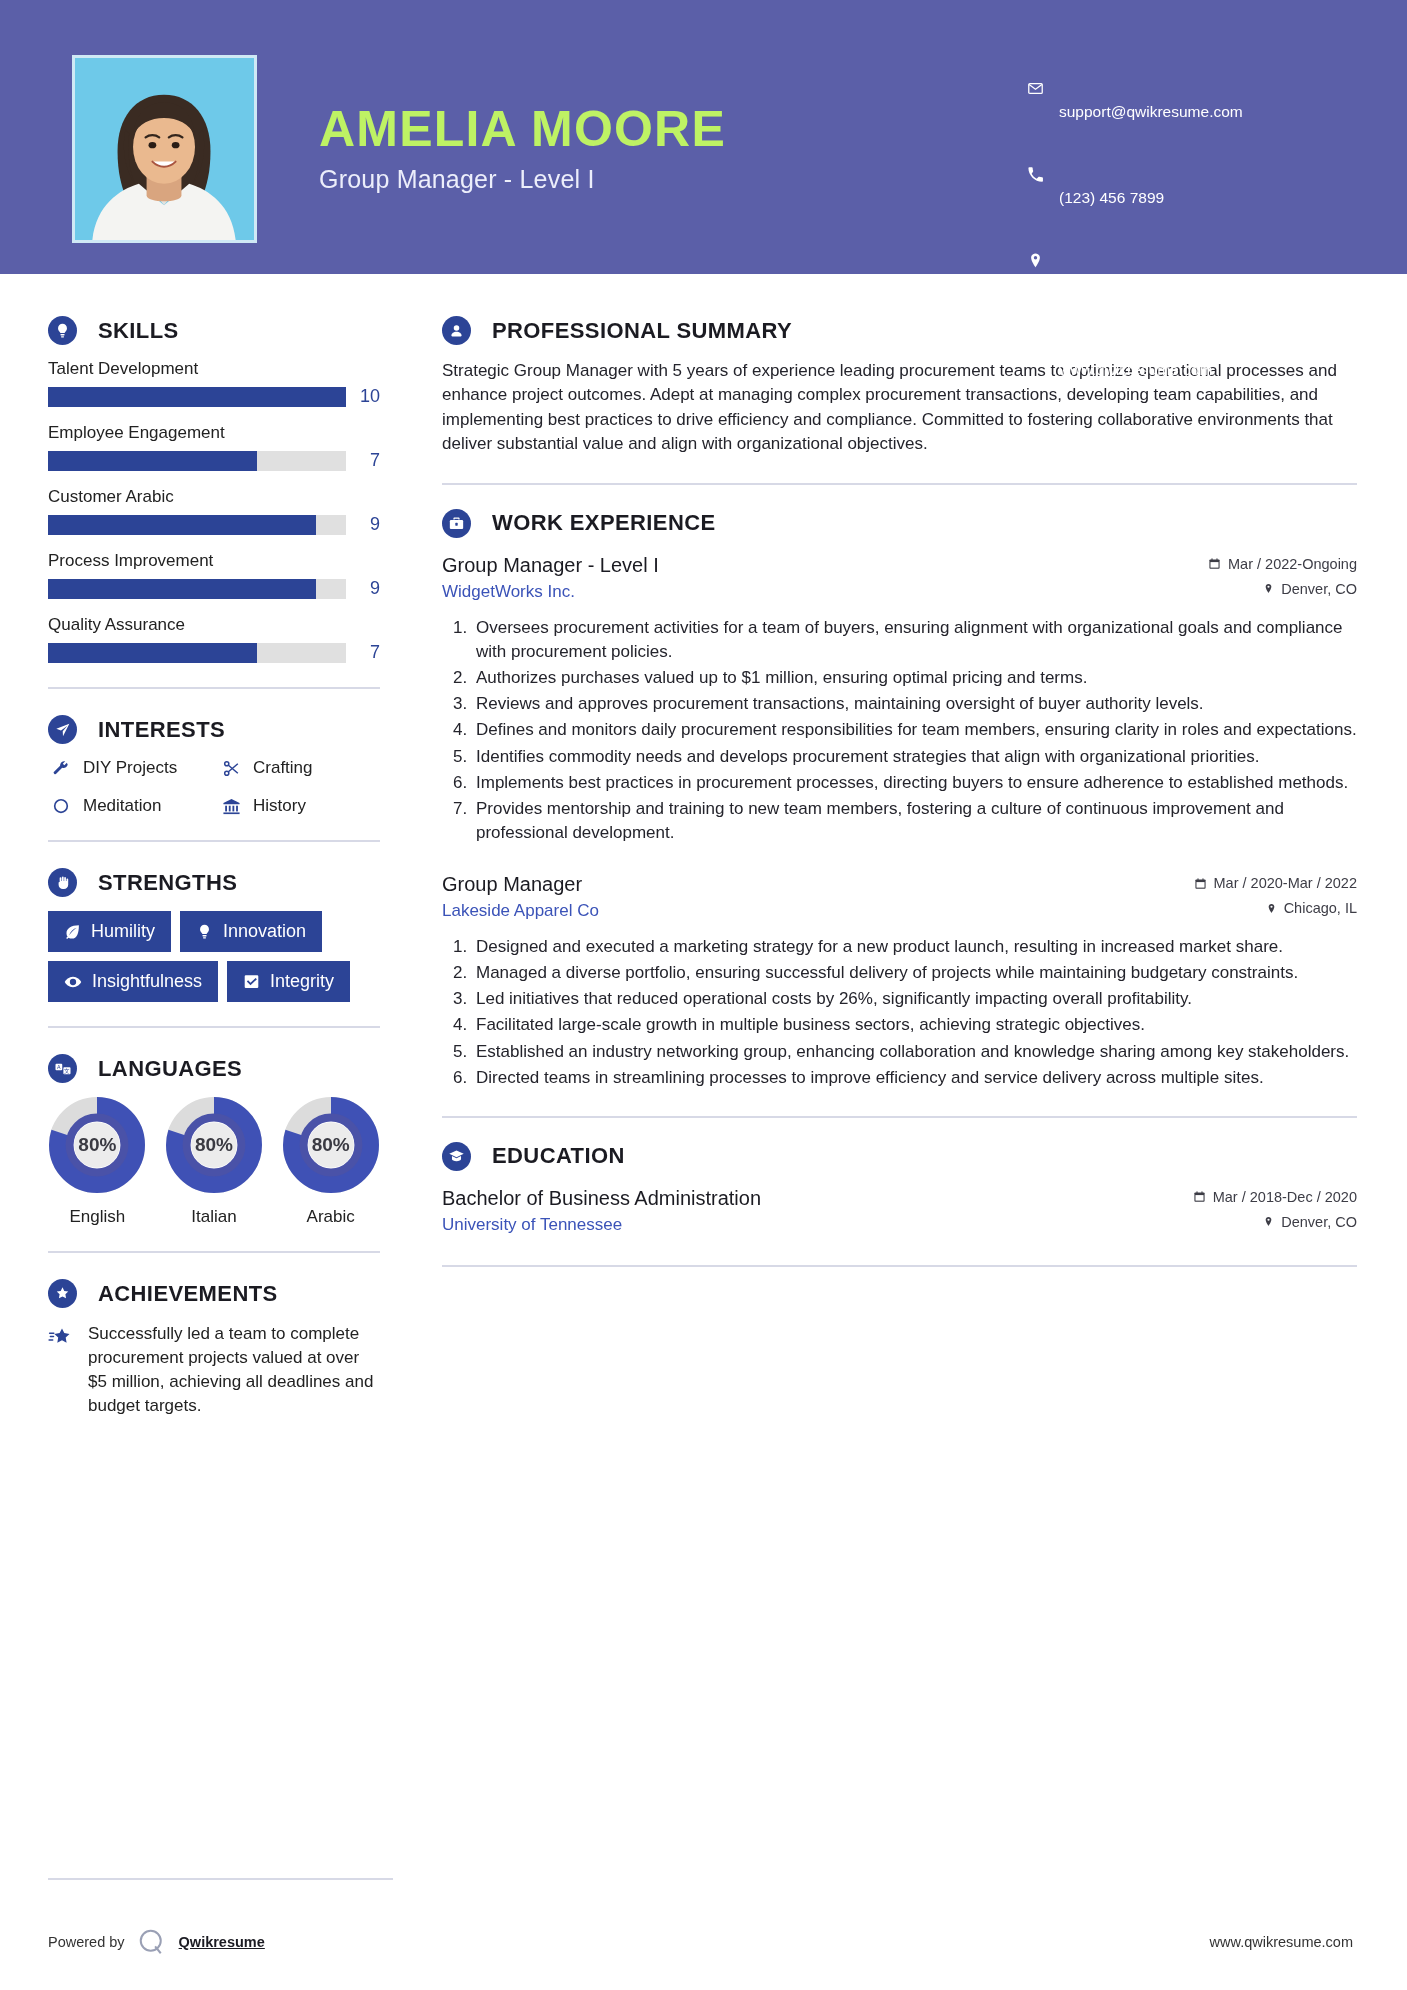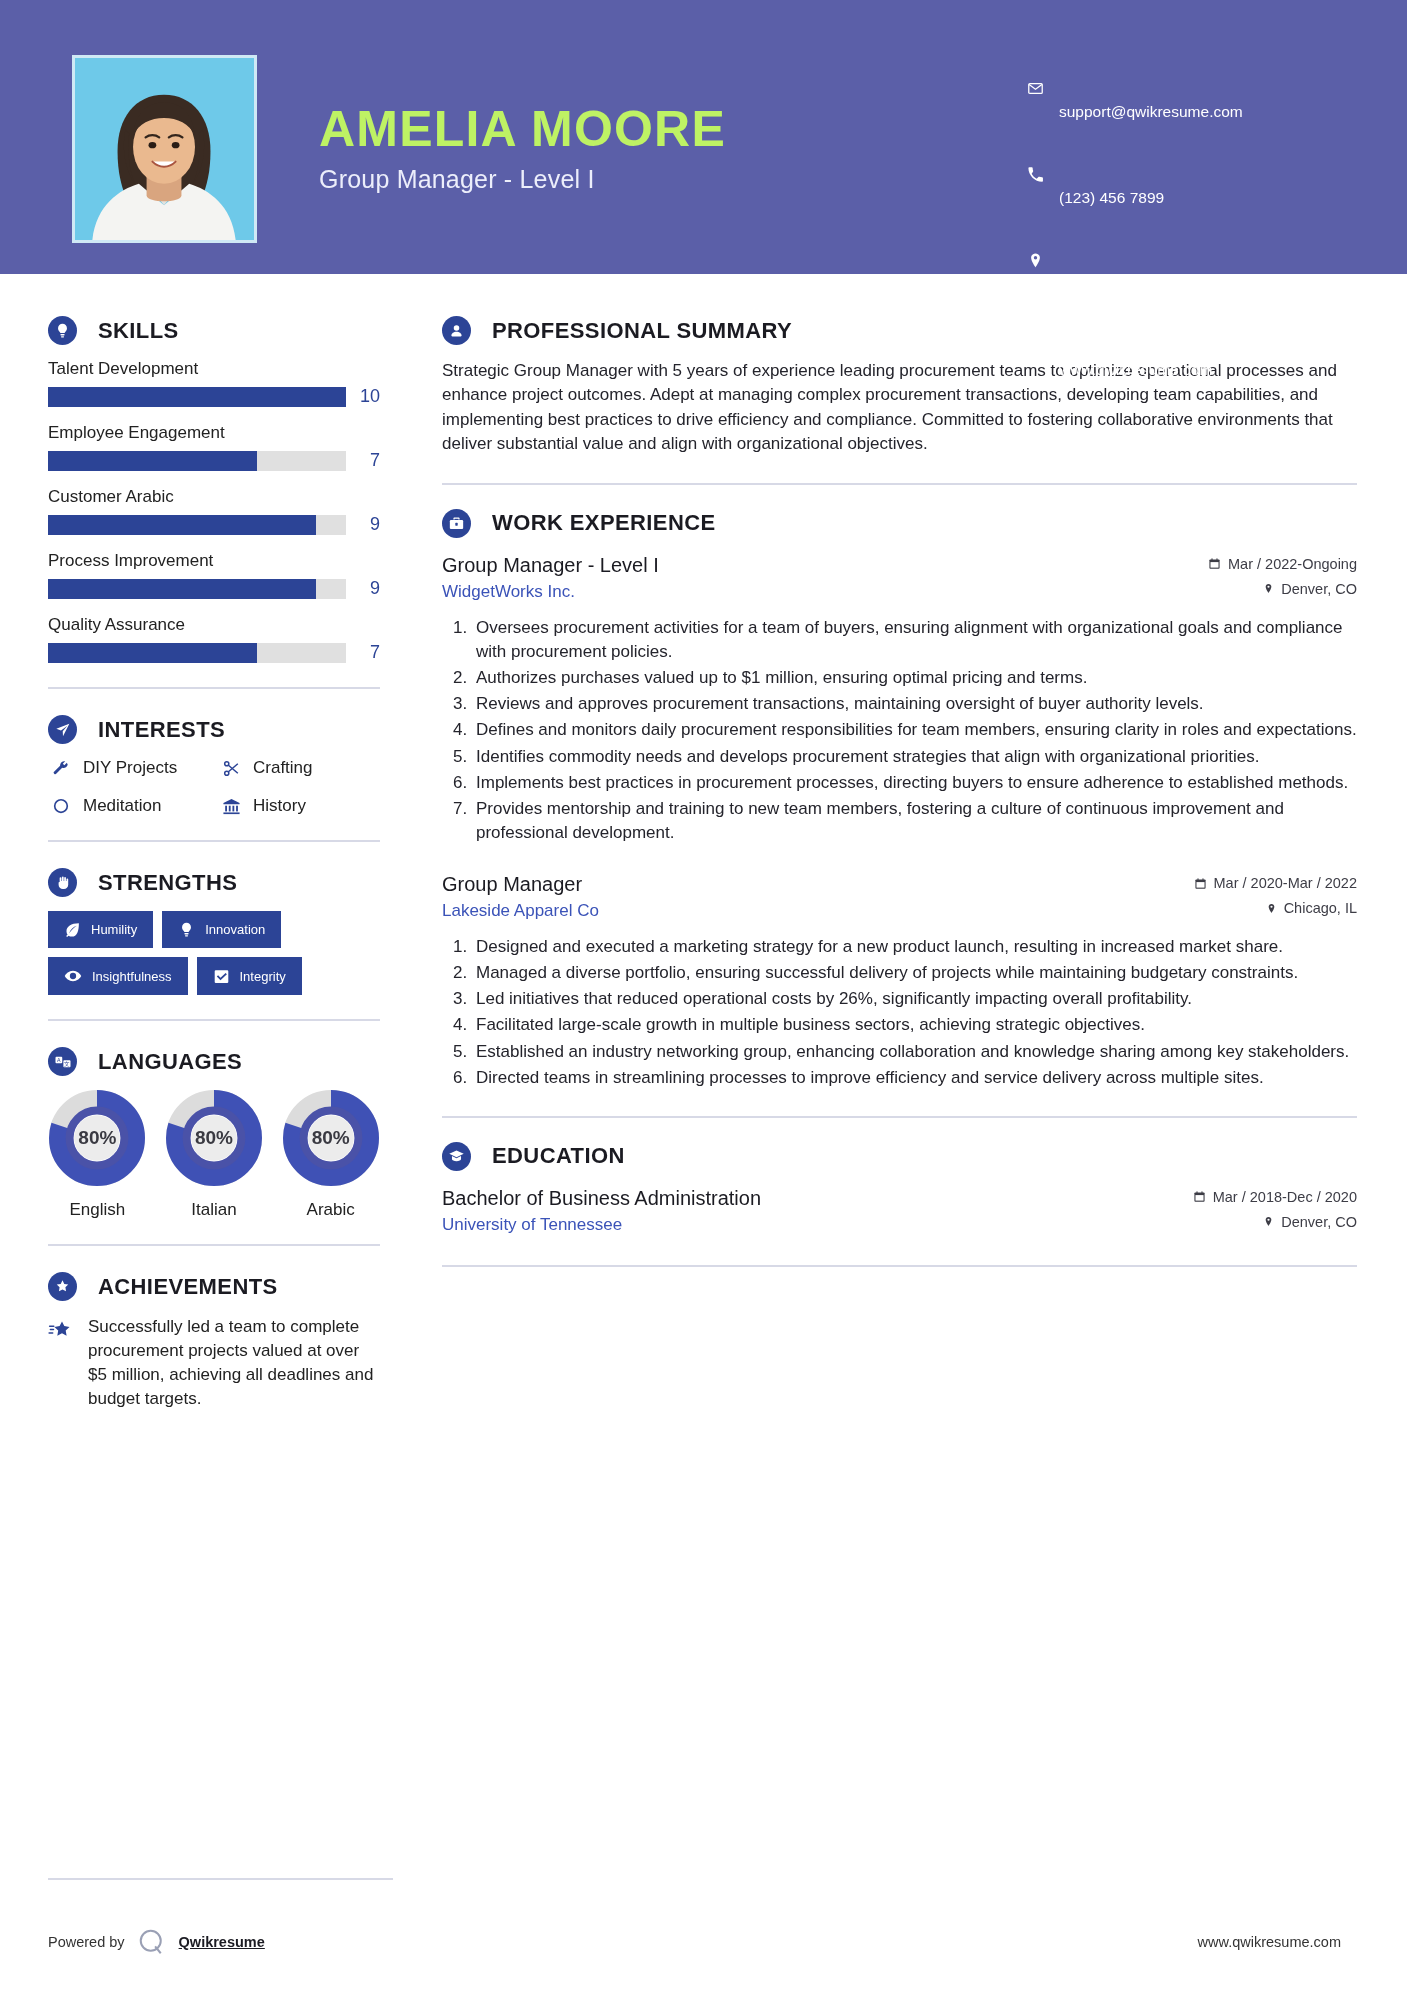--- a/index.html
+++ b/index.html
@@ -138,21 +138,21 @@
     color:#2c4496;
   }
   .interest .itext{margin-left:9px;}
 
   
   .chips{ display:flex; flex-wrap:wrap; gap:9px; margin-top:6px; }
   .chip{
     background:#2c4496;color:#fff;
     padding:10px 16px;
     display:flex;align-items:center;
-    font-size:13px;
+    font-size:18px;
   }
   .chip .chi{ display:flex;align-items:center;margin-right:10px; }
 
   
   .langs{ display:flex; gap:18px; margin-top:12px; }
   .lang{ flex:1 1 0; text-align:center; }
   .donut-wrap{ position:relative; width:96px;height:96px;margin:0 auto; }
   .donut{ width:96px;height:96px; }
   .donut-label{
     position:absolute; inset:0;
@@ -161,21 +161,21 @@
   }
   .lang-name{ margin-top:14px; font-size:17px; color:#222; }
 
   
   .ach{ display:flex; margin-top:8px; }
   .ach-ico{ width:30px;flex:0 0 30px;color:#2c4496;padding-top:3px; }
   .ach-text{ margin-left:10px;font-size:17px;color:#222;line-height:1.42; }
 
   
   .footer{
-    position:absolute; left:0; right:16px; bottom:0;
+    position:absolute; left:0; right:4px; bottom:0;
     height:96px;
     display:flex; align-items:center;
   }
   .foot-left{
     margin-left:48px; display:flex; align-items:center; gap:12px;
     font-size:14.5px; color:#333;
   }
   .foot-logo{ width:30px;height:30px; color:#9aa0b5; }
   .foot-brand{ text-decoration:underline; color:#1b1b22; font-weight:600;}
   .foot-right{

